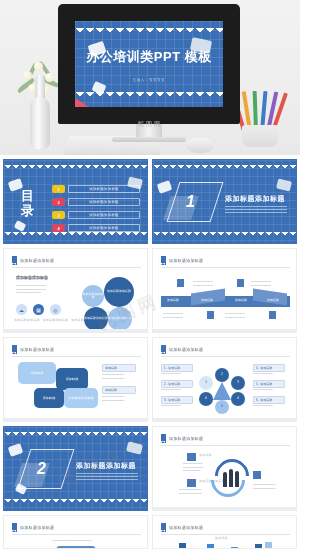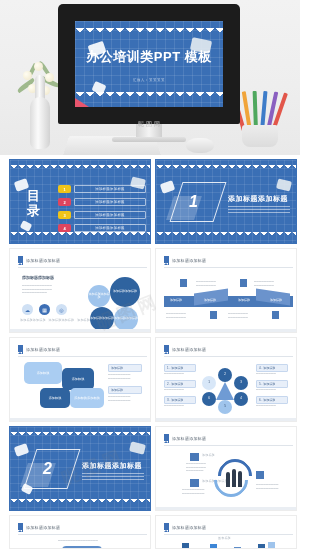--- a/index.html
+++ b/index.html
@@ -78,21 +78,21 @@
     position:absolute; left:0; top:120px; width:300px; text-align:center;
     font-size:6px; color:#b8b8b8; letter-spacing:2px;
   }
   .keyboard { position:absolute; left:66px; bottom:-2px; width:92px; height:22px;
               background:linear-gradient(180deg,#f4f4f4,#dedede); border-radius:2px;
               transform:perspective(60px) rotateX(22deg); }
   .mouse { position:absolute; left:186px; bottom:2px; width:28px; height:15px;
            background:linear-gradient(180deg,#f6f6f6,#d8d8d8); border-radius:14px/9px; }
 
   
-  .grid { position:relative; width:300px;padding-left:6px; }
+  .grid { position:relative; width:300px; }
   .row { display:flex; gap:4px; padding:0 3px; margin-top:4px; }
   .slide { position:relative; width:145px; height:85px; overflow:hidden;
            background:#fff; border:1px solid #ececec; }
   .slide.blue { background:#3a6fb5; border-color:#3a6fb5;
     background-image:
       linear-gradient(rgba(255,255,255,.09) 1px,transparent 1px),
       linear-gradient(90deg,rgba(255,255,255,.09) 1px,transparent 1px);
     background-size:8px 8px; }
   .z2 { position:absolute; left:0; width:100%; height:6px;
         background:

